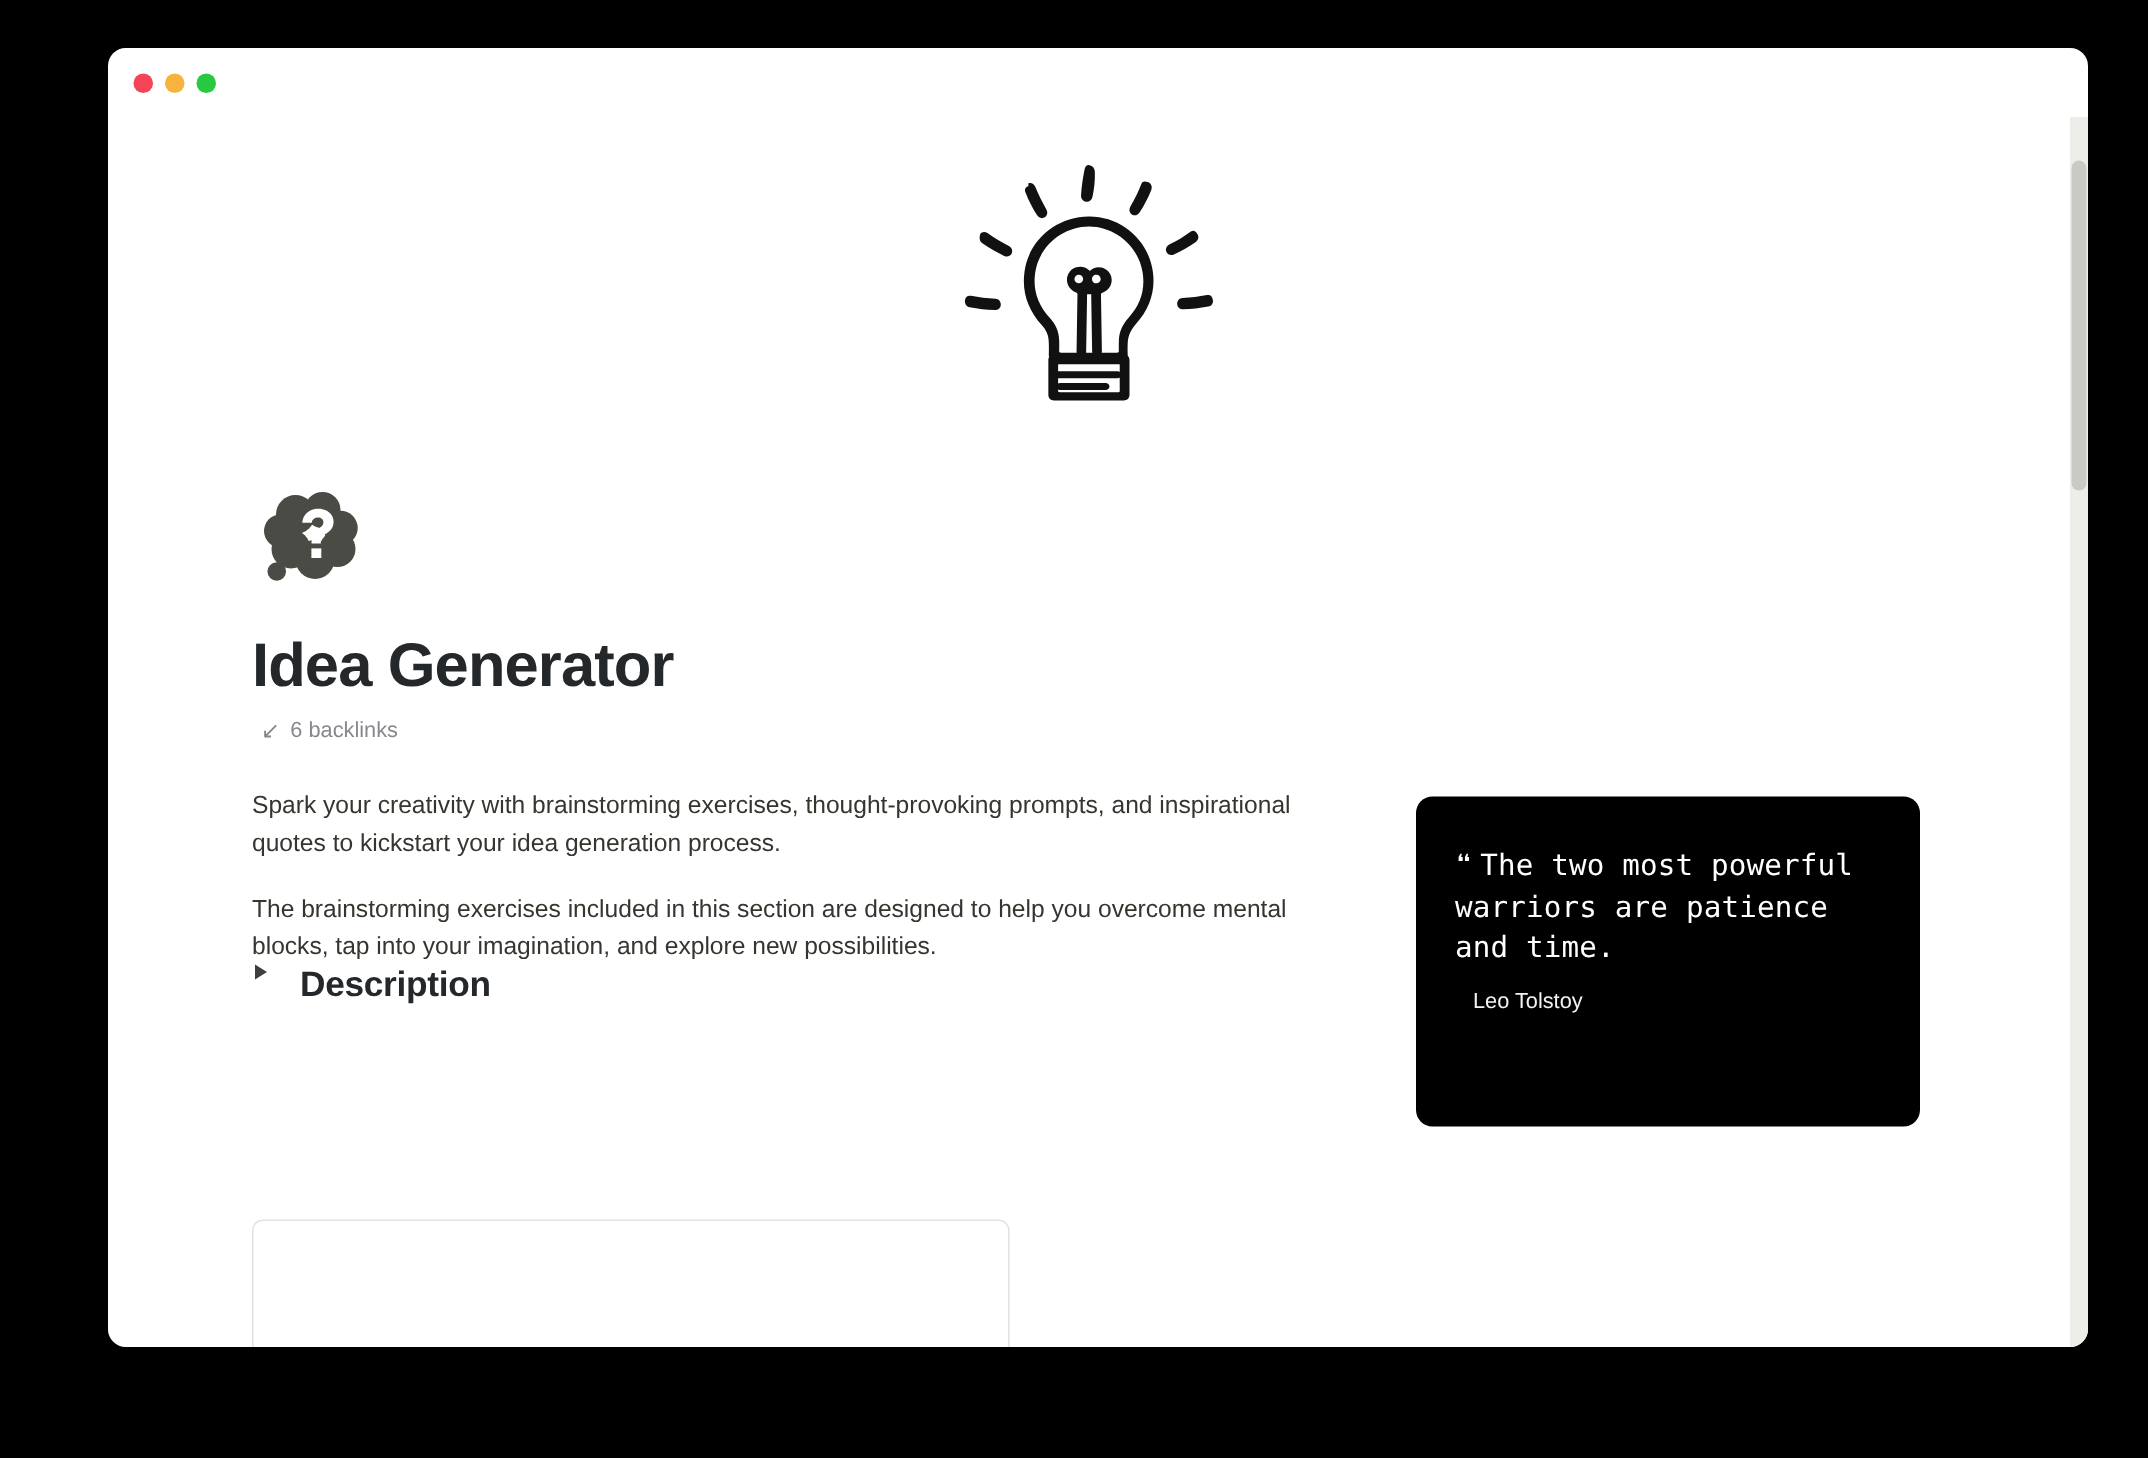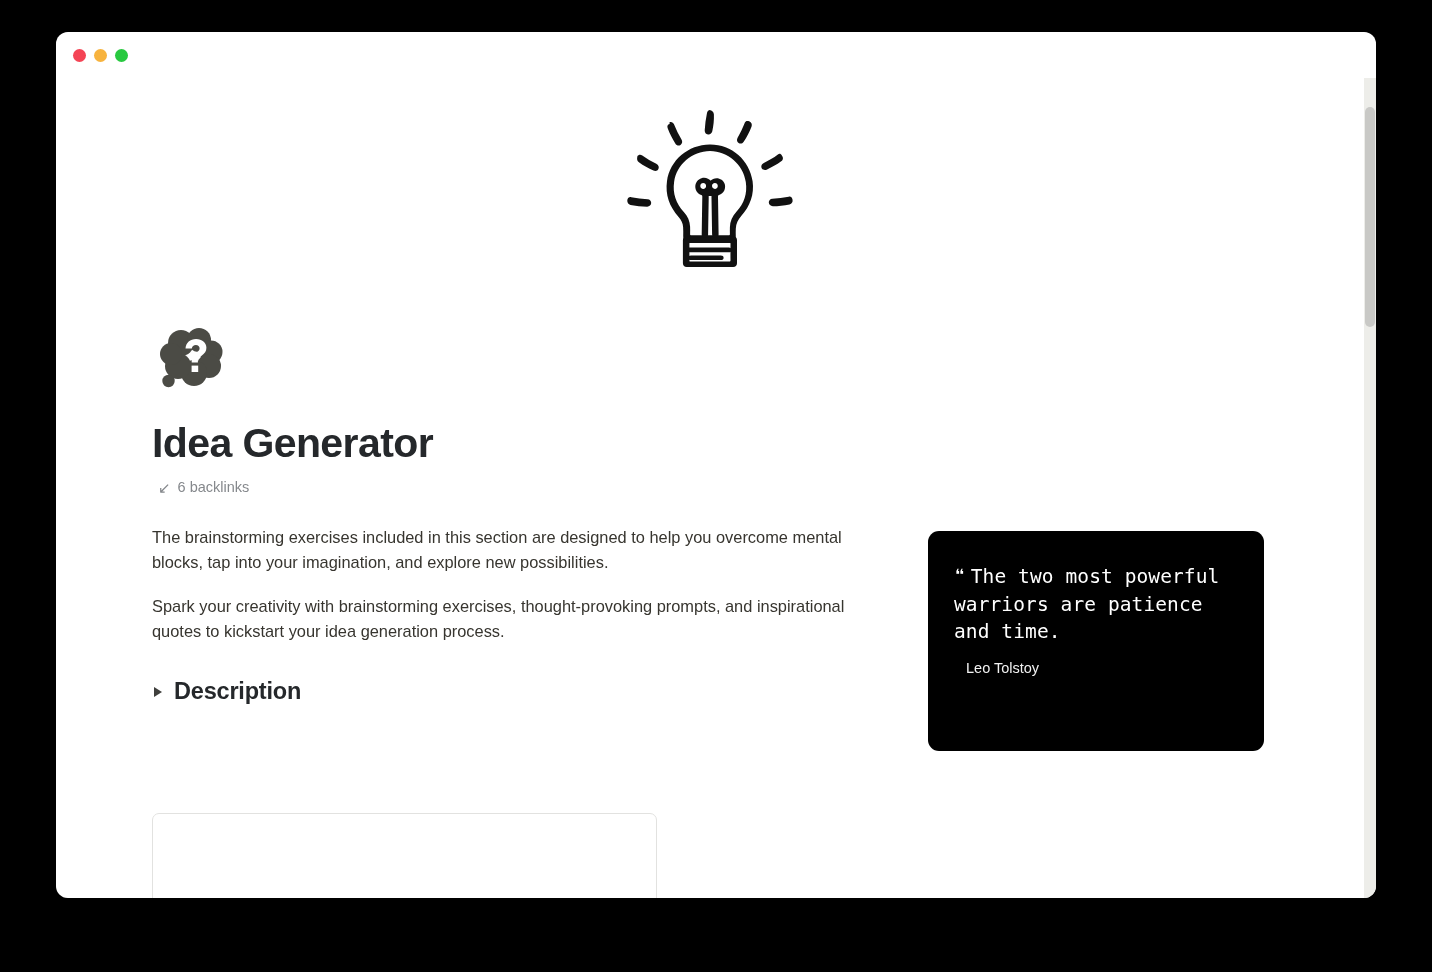--- a/index.html
+++ b/index.html
@@ -24,21 +24,21 @@
       radial-gradient(circle at 18px 18px, rgba(0,0,0,0) 0 10px, rgba(0,0,0,.55) 22px, #000 46px),
       radial-gradient(circle at calc(100% - 18px) 18px, rgba(0,0,0,0) 0 10px, rgba(0,0,0,.55) 22px, #000 46px),
       radial-gradient(circle at 18px calc(100% - 18px), rgba(0,0,0,0) 0 10px, rgba(0,0,0,.55) 22px, #000 46px),
       radial-gradient(circle at calc(100% - 18px) calc(100% - 18px), rgba(0,0,0,0) 0 10px, rgba(0,0,0,.55) 22px, #000 46px),
       #000;
   }
 
   
   #window {
     position: absolute;
-    left: 56px;
+    left: 72px;
     top: 32px;
     width: 1320px;
     height: 866px;
     background: #404040;
     border-radius: 12px;
     overflow: hidden;
     box-shadow: 0 18px 60px rgba(0,0,0,.85);
   }
 
   #titlebar {
@@ -136,23 +136,22 @@
   #col-left p {
     font-size: 16.4px;
     line-height: 1.5;
     color: #37352f;
     max-width: 700px;
   }
   #col-left p + p { margin-top: 20px; }
 
   #toggle-description {
     display: flex;
-    align-items: center;
-    gap: 12px;
-    margin-top: 35px;
+    align-items: flex-start;
+    gap: 22px;
     cursor: pointer;
   }
   #toggle-description .tri {
     width: 0; height: 0;
     border-left: 8px solid #3f3f3c;
     border-top: 5.5px solid transparent;
     border-bottom: 5.5px solid transparent;
     margin-left: 2px;
   }
   #toggle-description .lbl {
@@ -284,22 +283,22 @@
       <h1 id="title">Idea Generator</h1>
 
       <div id="backlinks">
         <span class="arrow">↙</span>
         <span>6 backlinks</span>
       </div>
 
       <div id="body-cols">
 
         <div id="col-left">
+          <p>Spark your creativity with brainstorming exercises, thought-provoking prompts, and inspirational quotes to kickstart your idea generation process.</p>
           <p>The brainstorming exercises included in this section are designed to help you overcome mental blocks, tap into your imagination, and explore new possibilities.</p>
-          <p>Spark your creativity with brainstorming exercises, thought-provoking prompts, and inspirational quotes to kickstart your idea generation process.</p>
 
           <div id="toggle-description">
             <span class="tri"></span>
             <span class="lbl">Description</span>
           </div>
         </div>
 
         <div id="quote-card">
           <div id="quote-text"><span class="qmark">❝</span><span>The two most powerful warriors are patience and time.</span></div>
           <div id="quote-author">Leo Tolstoy</div>

